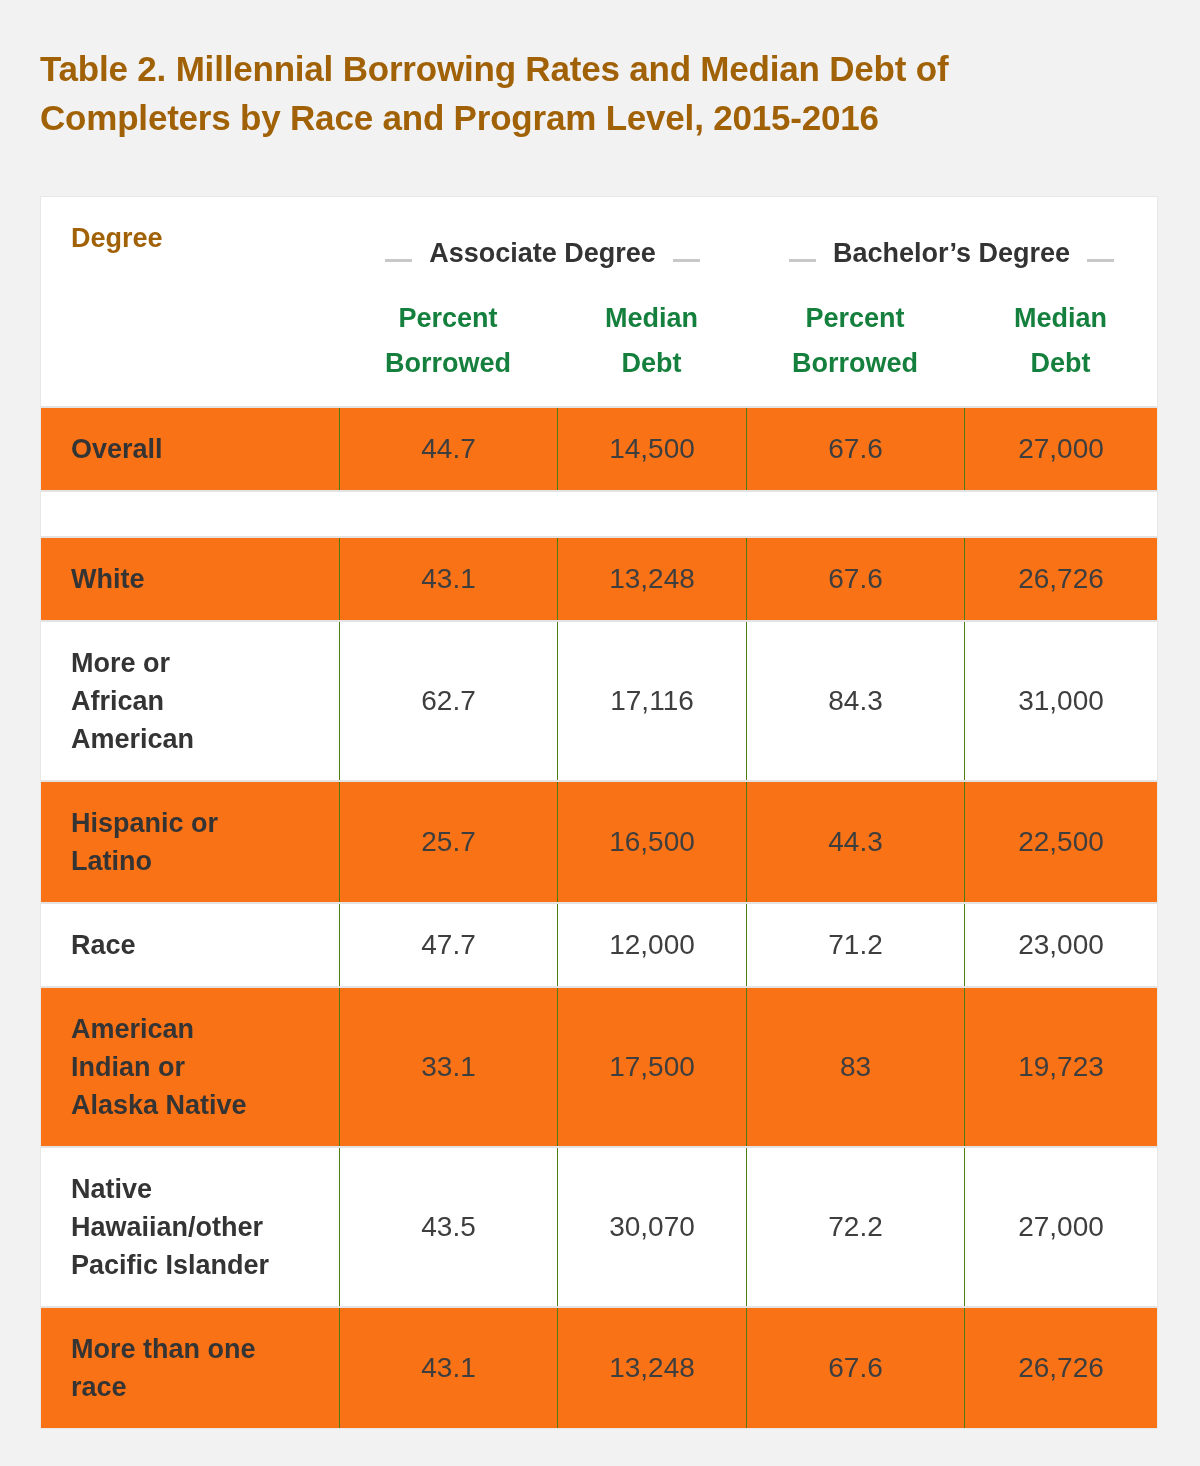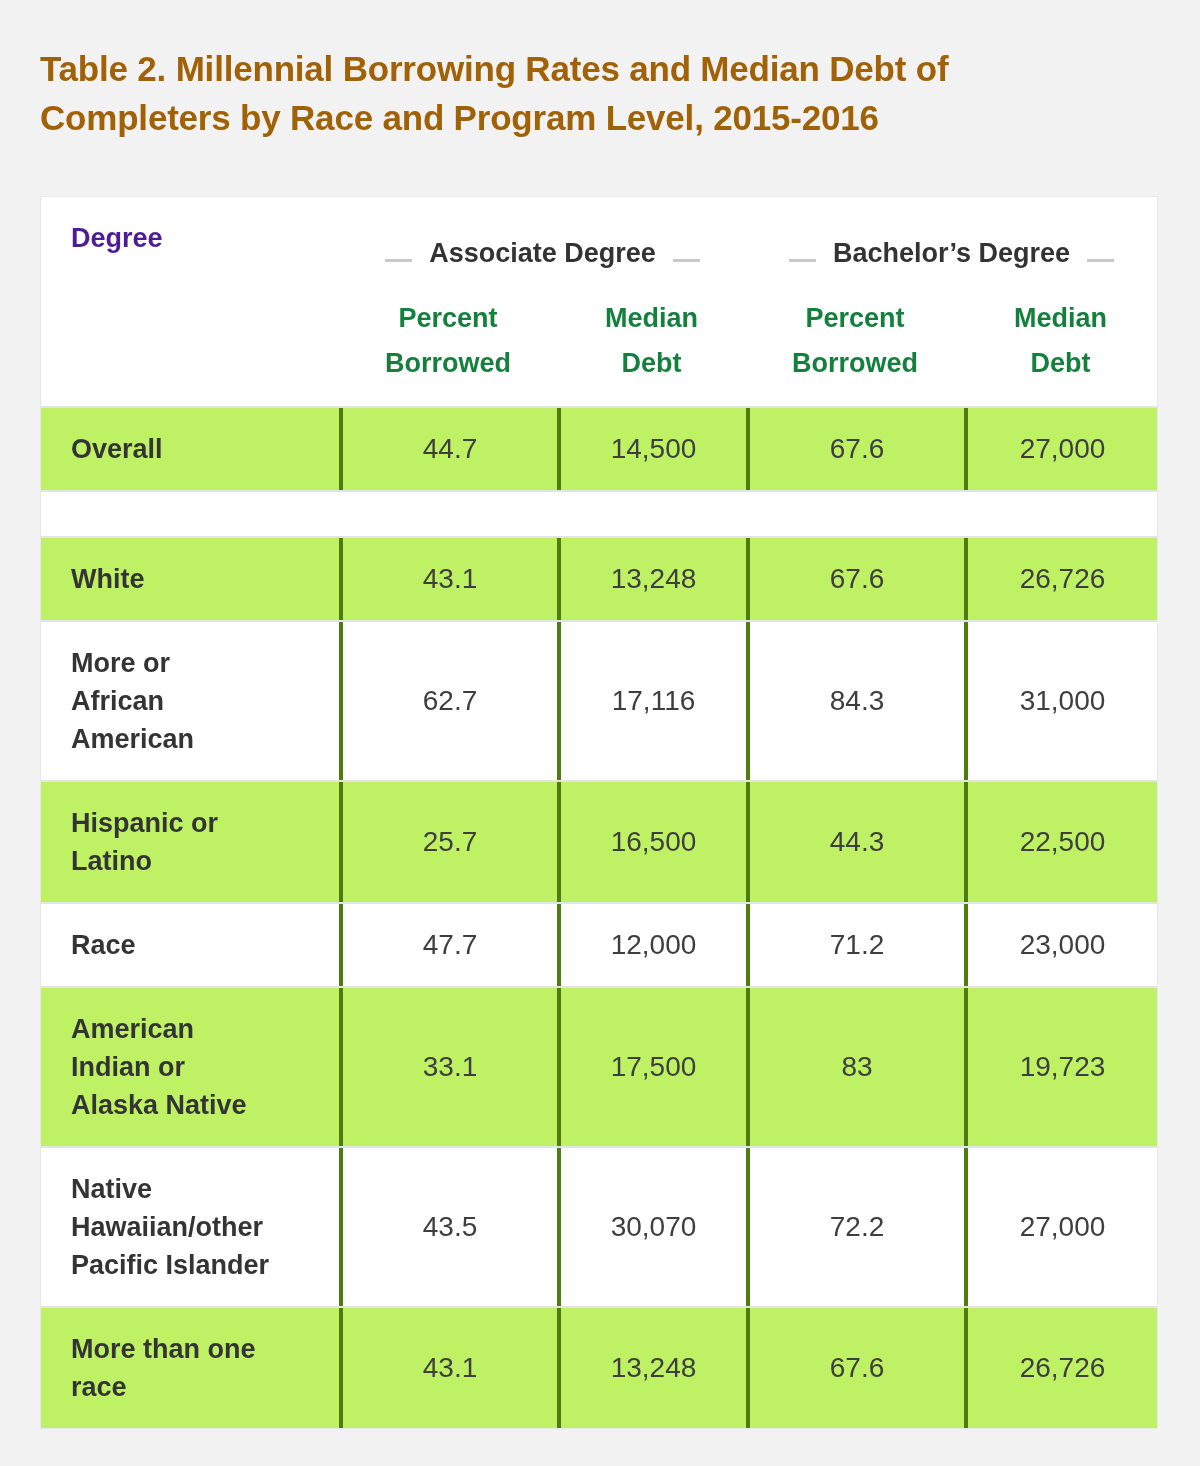--- a/index.html
+++ b/index.html
@@ -29,21 +29,21 @@
 
   .grid {
     display: grid;
     grid-template-columns: 298px 218px 189px 218px 193px;
   }
 
   
   .hrow1 { min-height: 87px; padding-top: 26px; }
   .hrow1 .corner {
     padding-left: 30px;
-    font-size: 27px; font-weight: 700; color: #4c1d95;
+    font-size: 27px; font-weight: 700; color: #a16207;
   }
   .group-h {
     display: flex; align-items: center; justify-content: center;
     font-size: 27px; font-weight: 700; color: #333333;
     white-space: nowrap;
   }
   .group-h.assoc { grid-column: 2 / span 2; }
   .group-h.bach  { grid-column: 4 / span 2; }
   .dash {
     display: inline-block;
@@ -59,33 +59,33 @@
     font-size: 27px; font-weight: 700; color: #15803d;
     line-height: 45px;
   }
   .sub-h.c2 { grid-column: 2; }
   .sub-h.c3 { grid-column: 3; }
   .sub-h.c4 { grid-column: 4; }
   .sub-h.c5 { grid-column: 5; }
 
   
   .row { border-top: 2px solid #e3e3e3; }
-  .row.shaded { background: #bef264; }
+  .row.shaded { background: #f97316; }
   .row.spacer { height: 46px; background: #ffffff; }
 
   .cell.label {
     padding: 22px 20px 22px 30px;
     display: flex; flex-direction: column; justify-content: center;
     font-size: 27px; font-weight: 700; color: #343434;
     line-height: 38px;
   }
   .cell.num {
     display: flex; align-items: center; justify-content: center;
     padding: 22px 6px;
-    border-left: 4px solid #4d7c0f;
+    border-left: 1px solid #4d7c0f;
     font-size: 28px; font-weight: 400; color: #3e3e3e;
   }
 </style>
 </head>
 <body>
 
 <div class="page">
 
   <h1 class="title">Table 2. Millennial Borrowing Rates and Median Debt of Completers by Race and Program Level, 2015-2016</h1>
 

